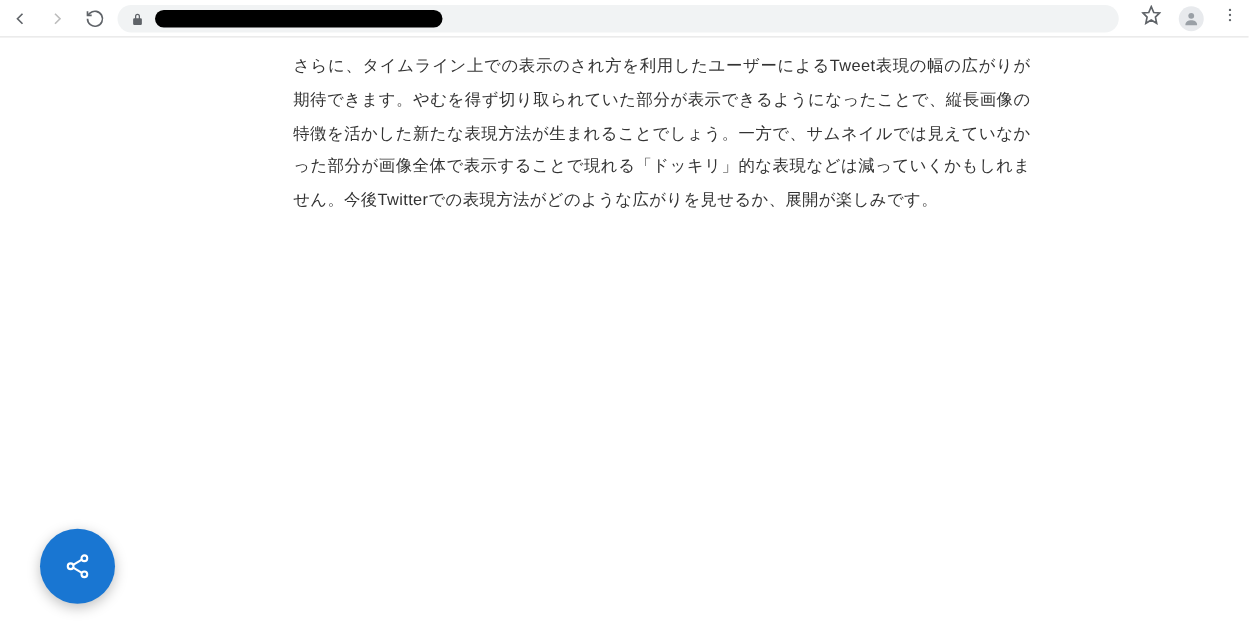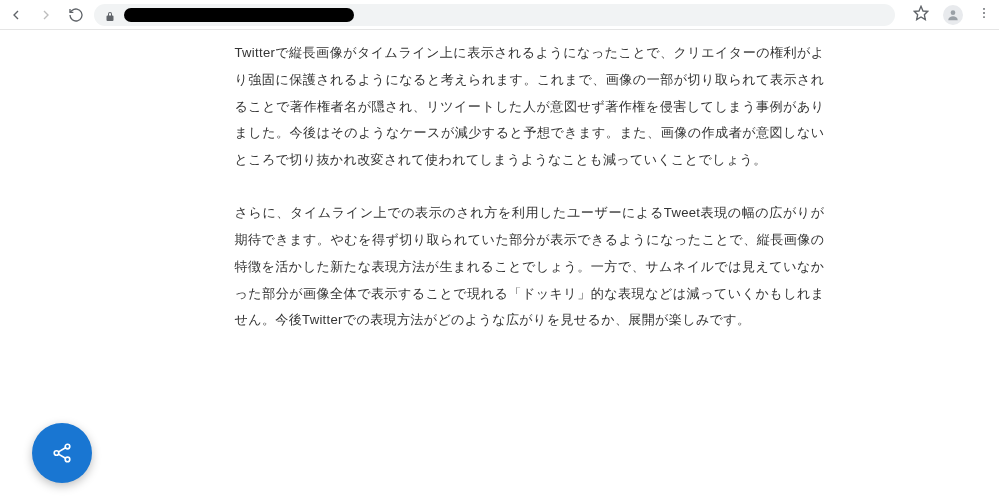--- a/index.html
+++ b/index.html
@@ -144,21 +144,20 @@
           <circle cx="12" cy="19" r="1.6"></circle>
         </svg>
     </div>
   </div>
 </div>
 
 <div class="content">
   <div class="article">
 
 
-    <p class="para">Twitterで縦長画像がタイムライン上に表示されるようになったことで、クリエイターの権利がより強固に保護されるようになると考えられます。これまで、画像の一部が切り取られて表示されることで著作権者名が隠され、リツイートした人が意図せず著作権を侵害してしまう事例がありました。今後はそのようなケースが減少すると予想できます。また、画像の作成者が意図しないところで切り抜かれ改変されて使われてしまうようなことも減っていくことでしょう。</p>
     <p class="para">さらに、タイムライン上での表示のされ方を利用したユーザーによるTweet表現の幅の広がりが期待できます。やむを得ず切り取られていた部分が表示できるようになったことで、縦長画像の特徴を活かした新たな表現方法が生まれることでしょう。一方で、サムネイルでは見えていなかった部分が画像全体で表示することで現れる「ドッキリ」的な表現などは減っていくかもしれません。今後Twitterでの表現方法がどのような広がりを見せるか、展開が楽しみです。</p>
 
   </div>
 </div>
 
 <div class="fab">
   <svg viewBox="0 0 24 24" fill="none" stroke="currentColor" stroke-width="1.8">
     <circle cx="18" cy="5" r="2.5"></circle>
     <circle cx="6" cy="12" r="2.5"></circle>
     <circle cx="18" cy="19" r="2.5"></circle>

